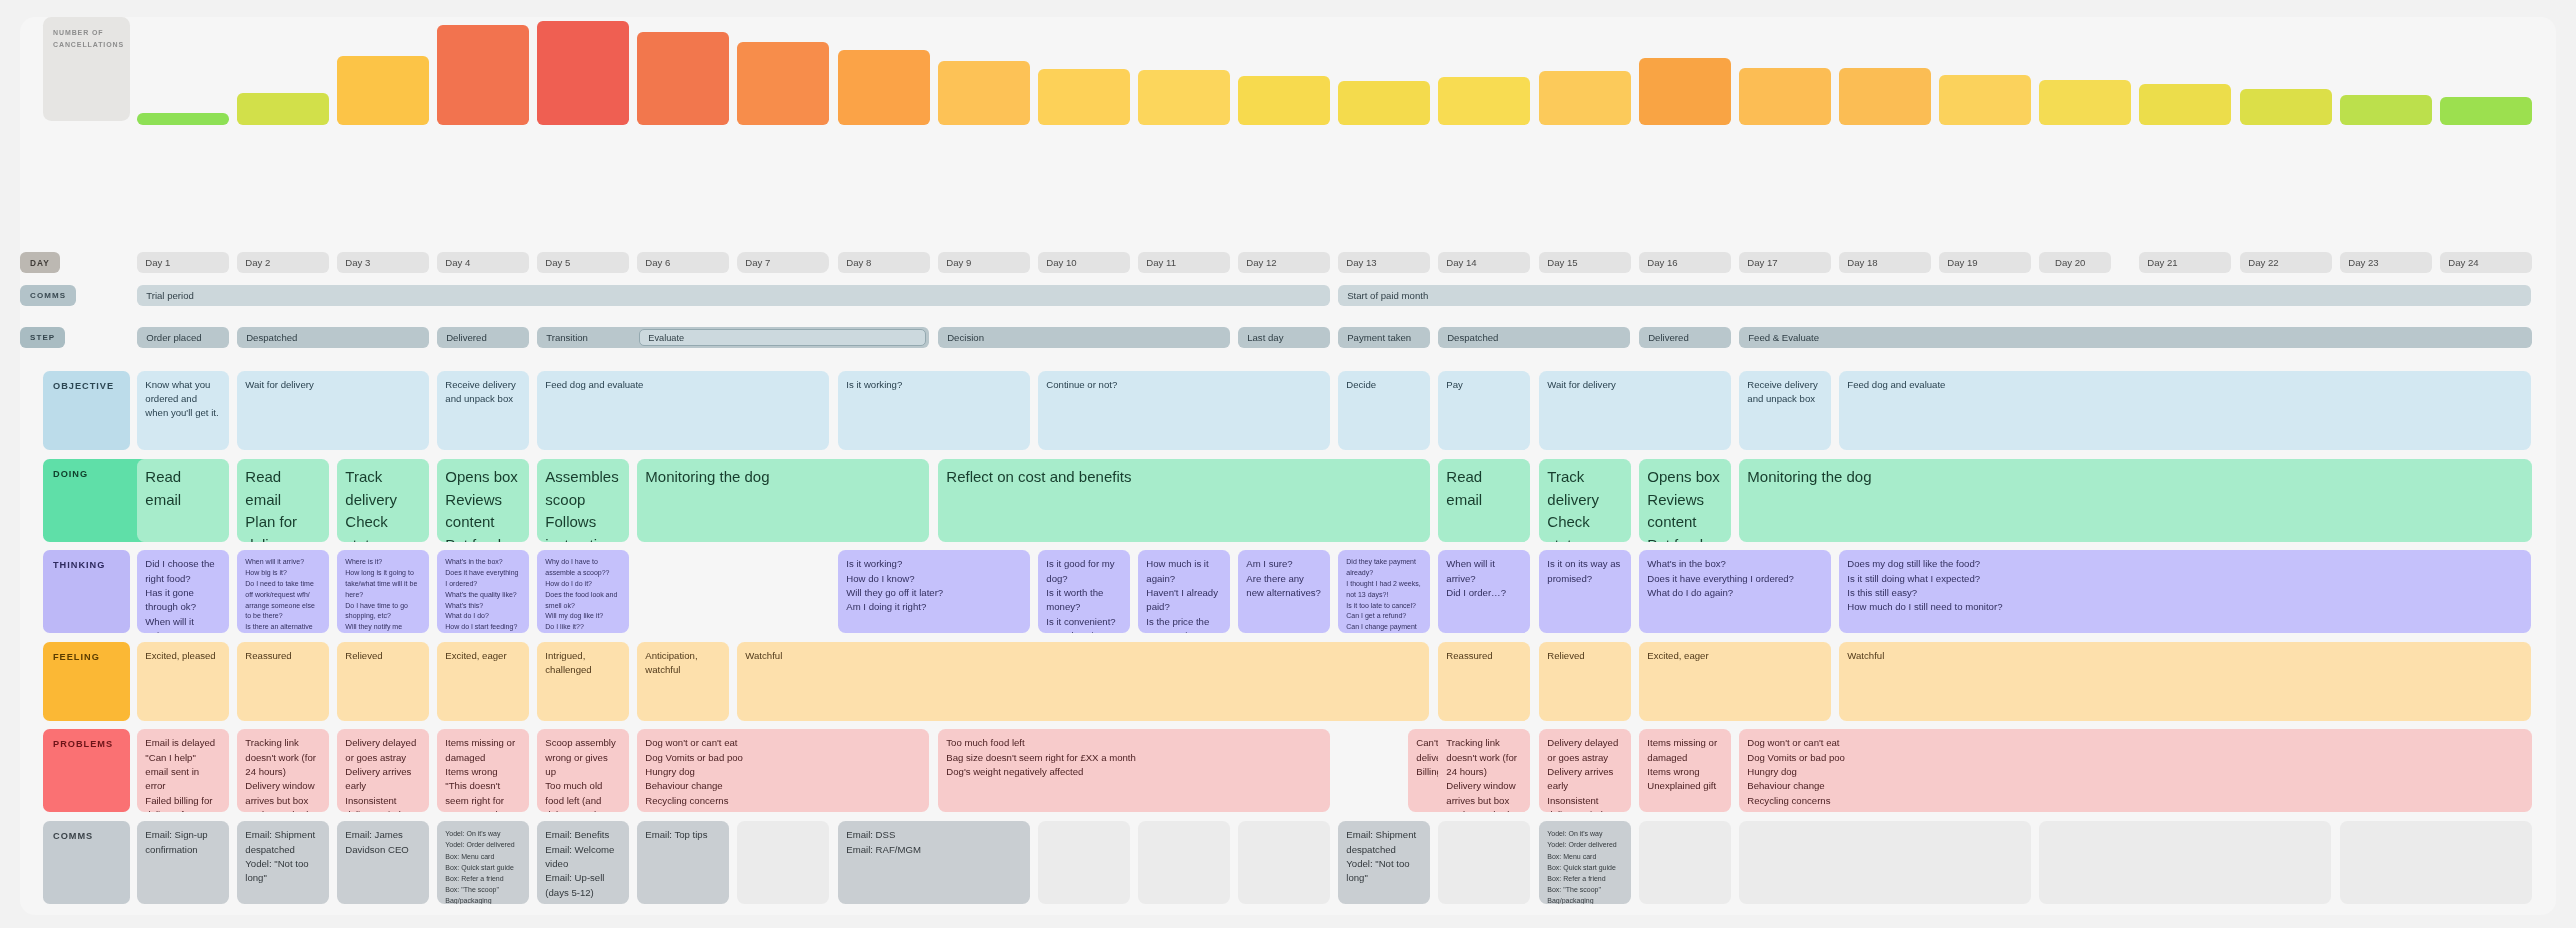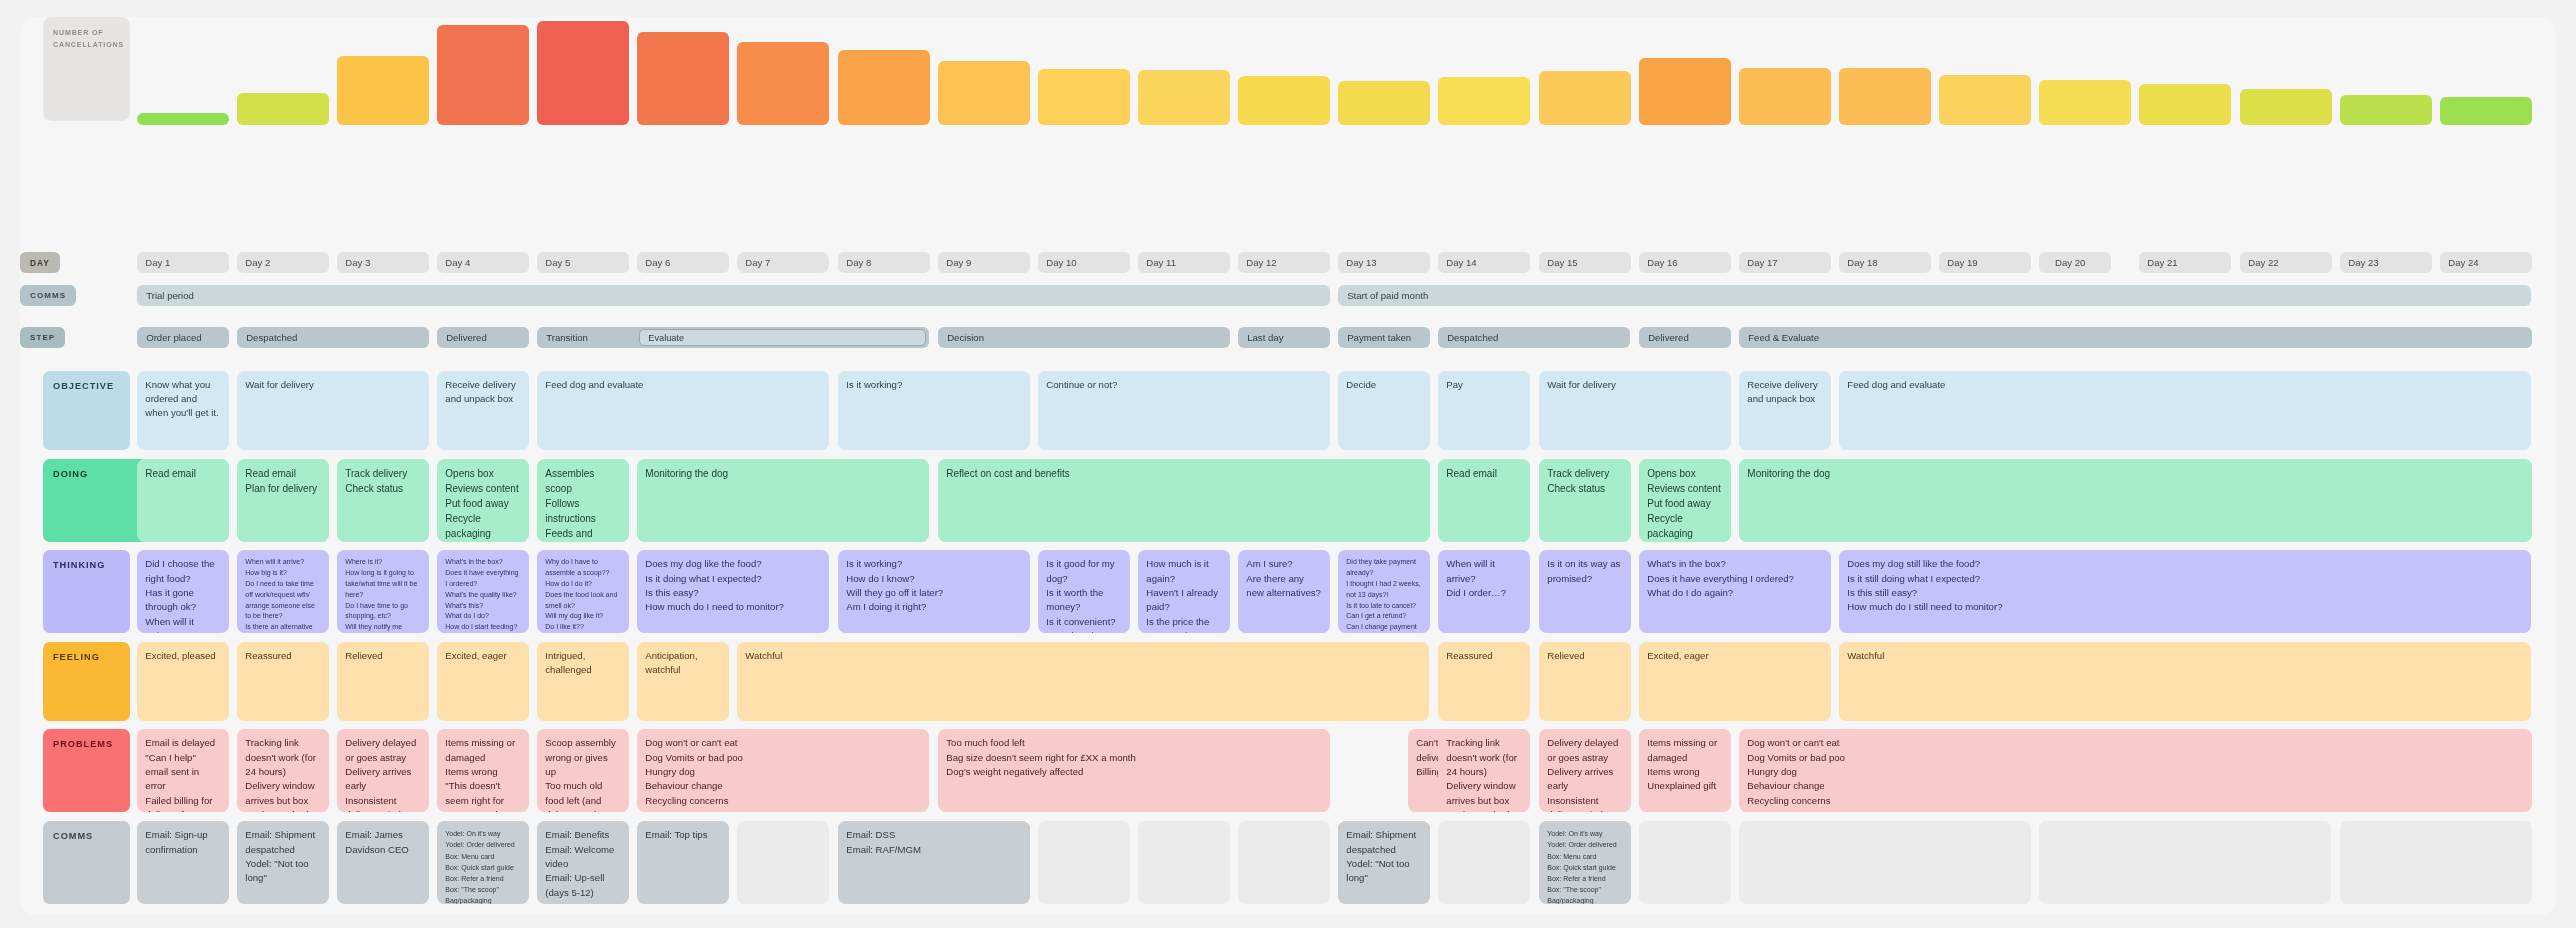--- a/index.html
+++ b/index.html
@@ -108,21 +108,21 @@
   #commrow { top: 804px; height: 83px; }
 
   #objrow  .label-cell { background: #bcdcea; color:#2c4652; height: 79px; width:87px; }
   #doingrow .label-cell{ background: #5fdfa8; color:#10402c; height:83px; width:106px; }
   #thinkrow .label-cell{ background: #bdb8f7; color:#2e2a5e; height:83px; width:87px; }
   #feelrow  .label-cell{ background: #fbb835; color:#5a3c00; height: 79px; width:87px; }
   #probrow  .label-cell{ background: #fa7173; color:#6c1418; height:83px; width:87px; }
   #commrow  .label-cell{ background: #c4cbd0; color:#3b4349; height:83px; width:87px; }
 
   #objrow  .cell { background: #d3e8f2; color: #2b4350; height: 79px; font-size: 9.6px; line-height: 1.45; }
-  #doingrow .cell{ background: #a7eccb; color: #173d2d; height:83px; font-size: 10px; line-height: 1.5; }
+  #doingrow .cell{ background: #a7eccb; color: #173d2d; height:83px; font-size: 15px; line-height: 1.5; }
   #thinkrow .cell{ background: #c5c1fb; color: #33305f; height:83px; font-size: 9.6px; line-height: 1.5; }
   #feelrow  .cell{ background: #fde0ac; color: #50391a; height: 79px; font-size: 9.6px; line-height: 1.45; }
   #probrow  .cell{ background: #f7cbcb; color: #4d2224; height:83px; font-size: 9.6px; line-height: 1.5; }
   #commrow  .cell{ background: #c9ced2; color: #33393d; height:83px; font-size: 9.6px; line-height: 1.5; }
   #commrow  .cell.empty { background: #ebebeb; }
 
   
   #thinkrow .cell.dense { font-size: 7px; line-height: 1.55; }
   #commrow  .cell.dense { font-size: 7px; line-height: 1.6; }
 </style>
@@ -325,26 +325,20 @@
 What do I do?
 How do I start feeding?</div>
       </div>
       <div class="cell dense" style="left: 517px; width: 92px;">
         <div class="txt">Why do I have to assemble a scoop??
 How do I do it?
 Does the food look and smell ok?
 Will my dog like it?
 Do I like it??</div>
       </div>
-      <div class="cell" style="left: 617px; width: 192px;">
-        <div class="txt">Does my dog like the food?
-Is it doing what I expected?
-Is this easy?
-How much do I need to monitor?</div>
-      </div>
       <div class="cell" style="left: 818px; width: 192px;">
         <div class="txt">Is it working?
 How do I know?
 Will they go off it later?
 Am I doing it right?</div>
       </div>
       <div class="cell" style="left: 1018px; width: 92px;">
         <div class="txt">Is it good for my dog?
 Is it worth the money?
 Is it convenient?

